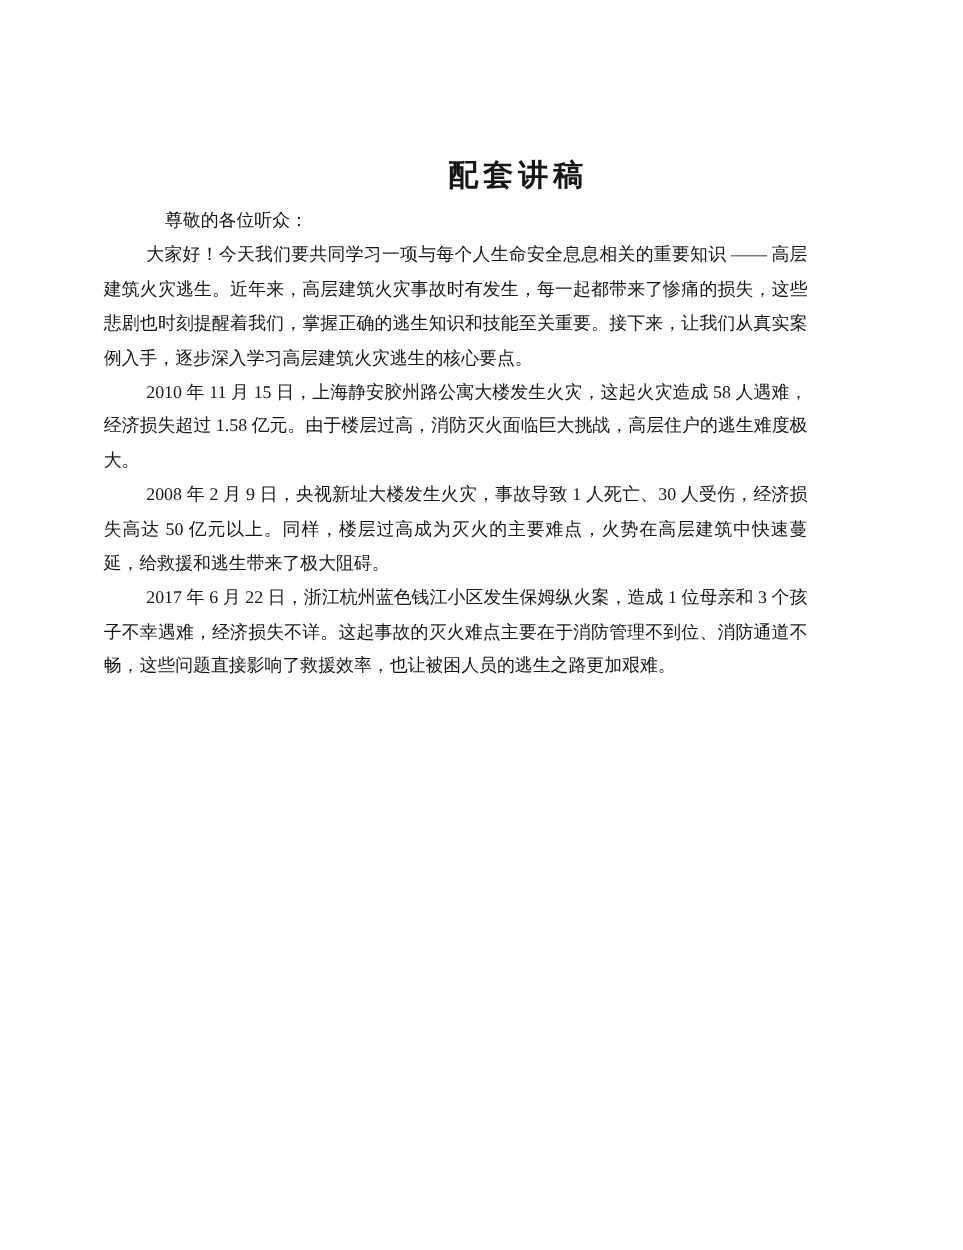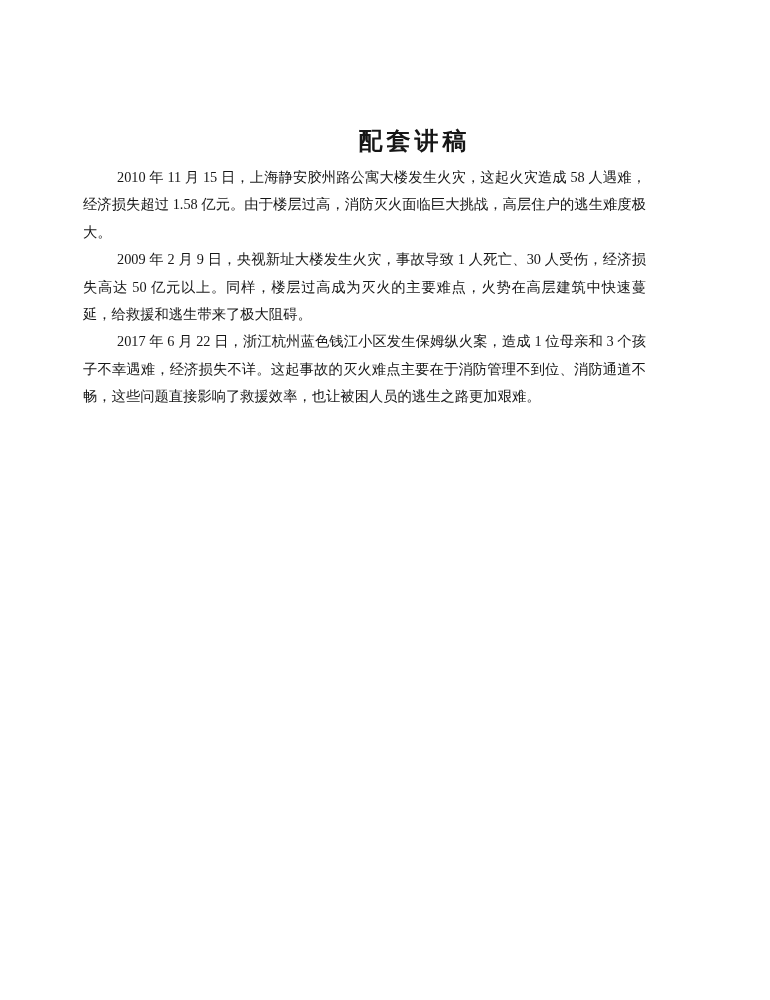--- a/index.html
+++ b/index.html
@@ -42,24 +42,26 @@
   .para.heading {
     font-weight: 700;
   }
 </style>
 </head>
 <body>
 
 <div class="page">
   <h1 class="doc-title">配套讲稿</h1>
 
+  <p class="para salutation">尊敬的各位听众：</p>
 
+  <p class="para">大家好！今天我们要共同学习一项与每个人生命安全息息相关的重要知识 —— 高层建筑火灾逃生。近年来，高层建筑火灾事故时有发生，每一起都带来了惨痛的损失，这些悲剧也时刻提醒着我们，掌握正确的逃生知识和技能至关重要。接下来，让我们从真实案例入手，逐步深入学习高层建筑火灾逃生的核心要点。</p>
 
 
 
   <p class="para">2010 年 11 月 15 日，上海静安胶州路公寓大楼发生火灾，这起火灾造成 58 人遇难，经济损失超过 1.58 亿元。由于楼层过高，消防灭火面临巨大挑战，高层住户的逃生难度极大。</p>
 
-  <p class="para">2009 年 2 月 9 日，央视新址大楼发生火灾，事故导致 1 人死亡、30 人受伤，经济损失高达 50 亿元以上。同样，楼层过高成为灭火的主要难点，火势在高层建筑中快速蔓延，给救援和逃生带来了极大阻碍。</p>
+  <p class="para">2008 年 2 月 9 日，央视新址大楼发生火灾，事故导致 1 人死亡、30 人受伤，经济损失高达 50 亿元以上。同样，楼层过高成为灭火的主要难点，火势在高层建筑中快速蔓延，给救援和逃生带来了极大阻碍。</p>
 
   <p class="para">2017 年 6 月 22 日，浙江杭州蓝色钱江小区发生保姆纵火案，造成 1 位母亲和 3 个孩子不幸遇难，经济损失不详。这起事故的灭火难点主要在于消防管理不到位、消防通道不畅，这些问题直接影响了救援效率，也让被困人员的逃生之路更加艰难。</p>
 
 
 </div>
 
 </body></html>

